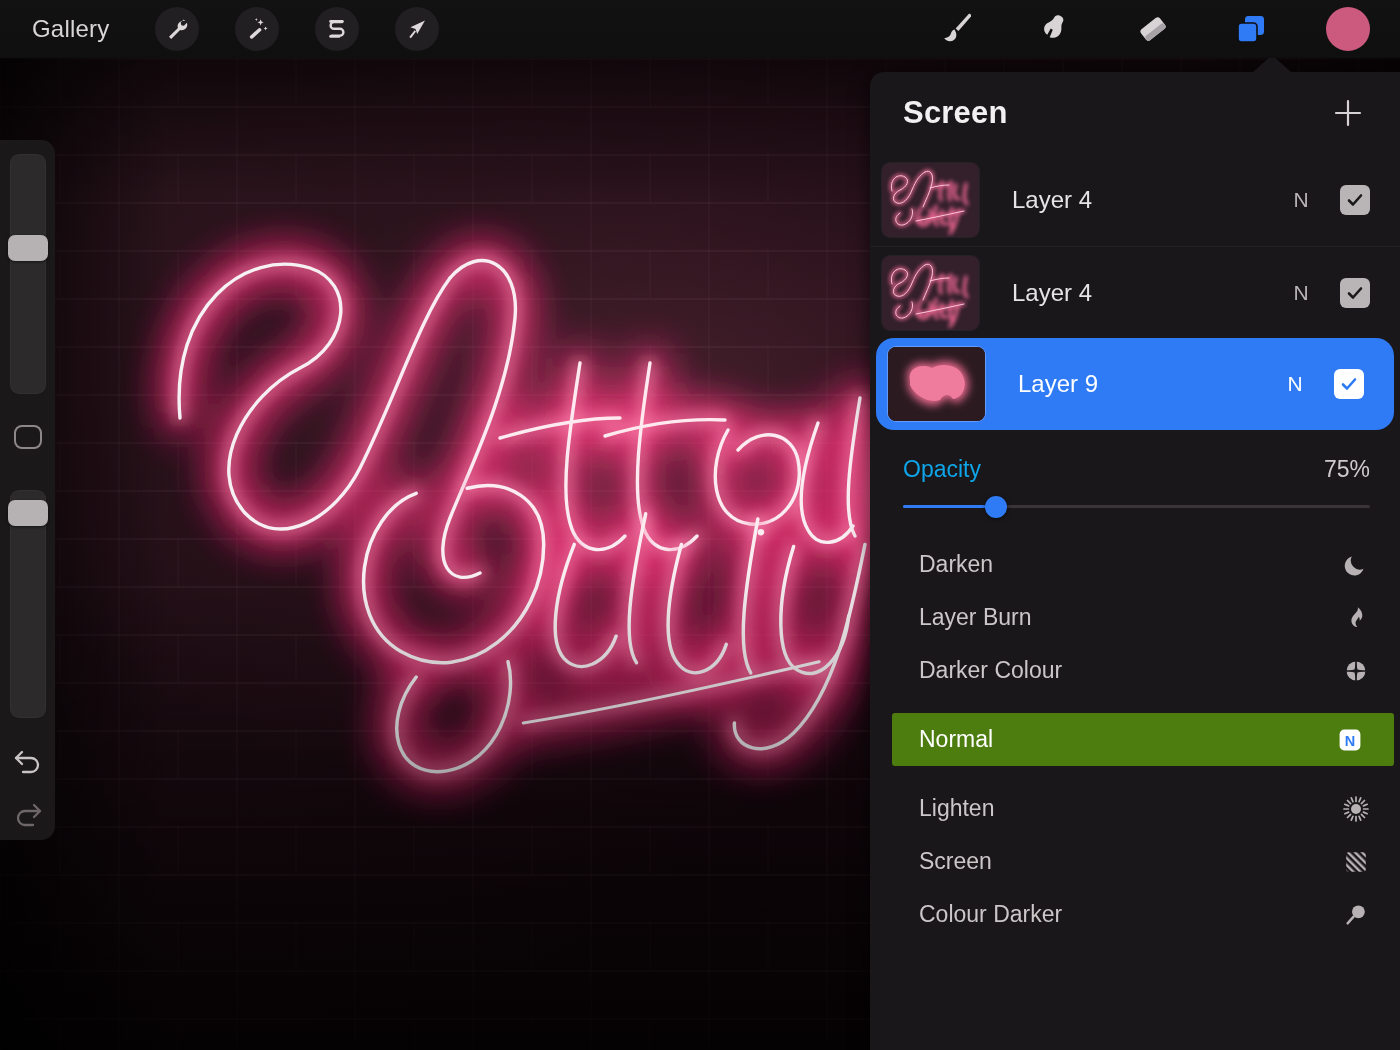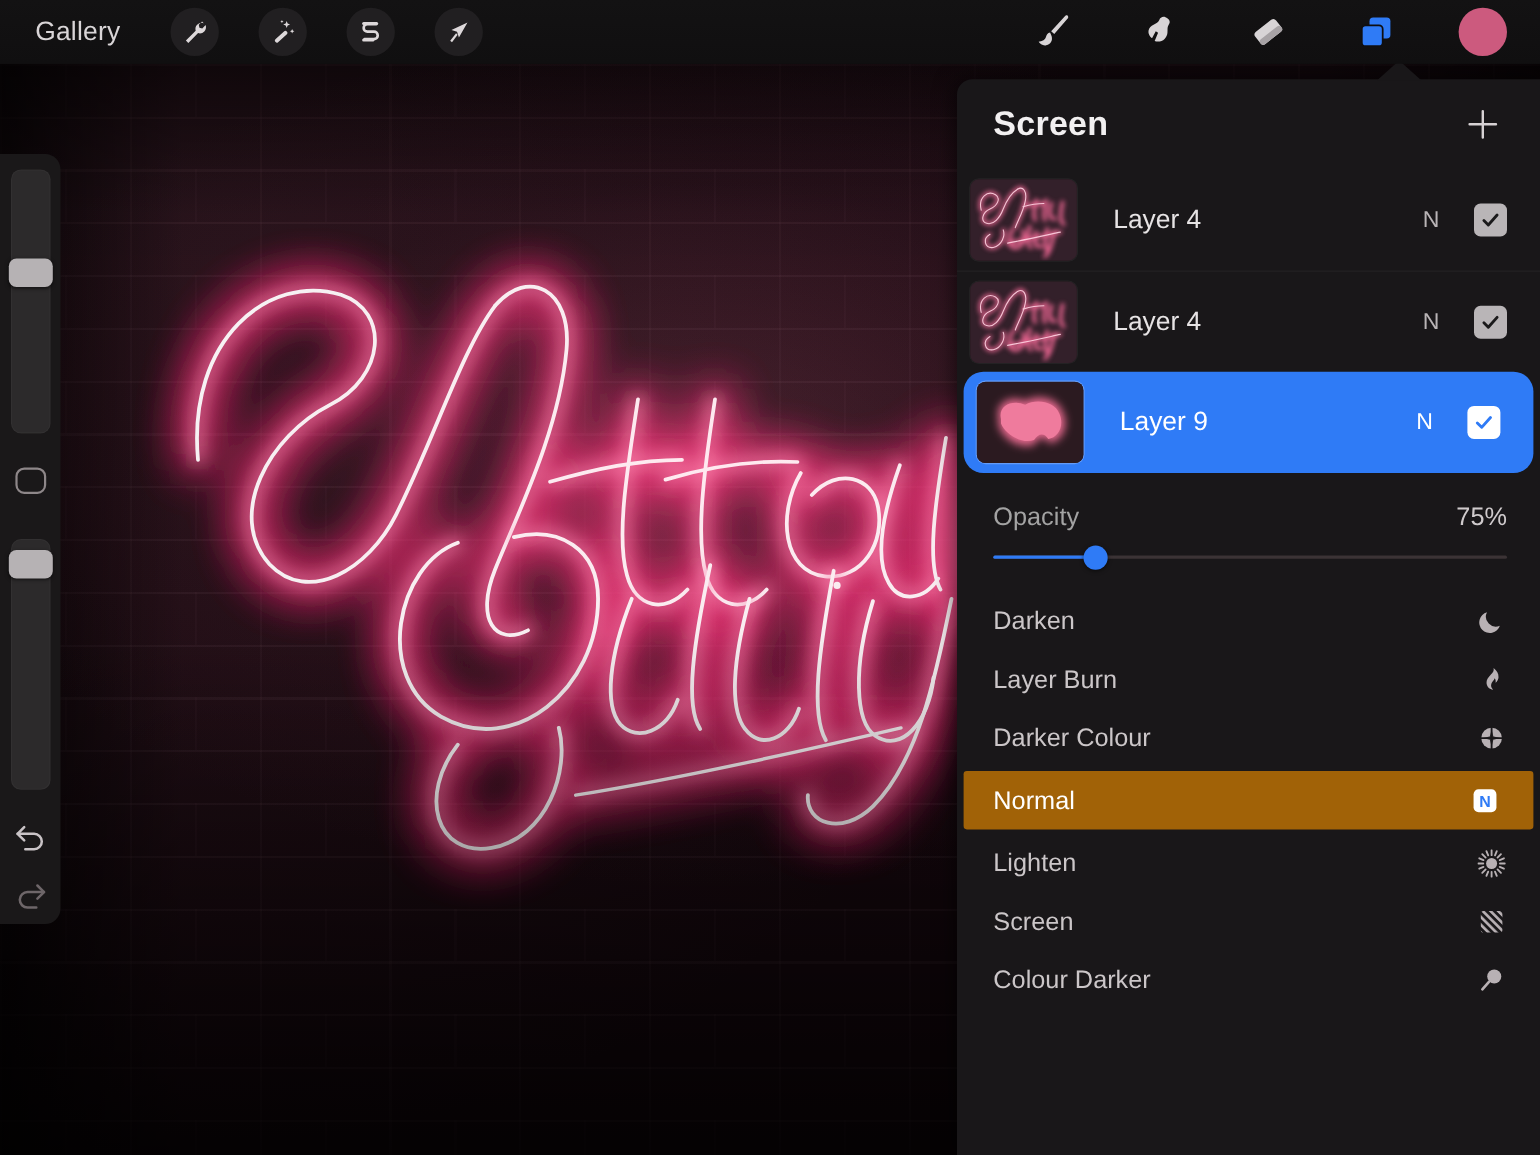--- a/index.html
+++ b/index.html
@@ -144,38 +144,38 @@
     width:30px; height:30px; border-radius:6px; background:#b9b5b7;
     margin-left:24px; margin-right:30px; display:flex; align-items:center; justify-content:center;
     cursor:pointer; flex:none;
   }
   .layer-row.selected .vis-box{ background:#ffffff; }
   .vis-box svg{ width:20px; height:20px; }
 
   
   .opacity-sec{ padding:26px 30px 4px 33px; }
   .opacity-top{ display:flex; align-items:baseline; }
-  .opacity-label{ color:#a3a3a3; font-size:23px; }
+  .opacity-label{ color:#0ea5e9; font-size:23px; }
   .opacity-value{ margin-left:auto; color:#cfcacc; font-size:23px; }
   .op-track{
     position:relative; margin-top:22px; height:3px; border-radius:2px;
     background:#3b3335; cursor:pointer;
   }
   .op-fill{ position:absolute; left:0; top:0; height:3px; border-radius:2px; background:#2f7bf6; }
   .op-knob{
     position:absolute; top:50%; width:22px; height:22px; border-radius:50%;
     background:#2f7bf6; transform:translate(-50%,-50%);
     box-shadow:0 1px 4px rgba(0,0,0,.6);
   }
 
-  .blend-list{ margin-top:26px; }
+  .blend-list{ margin-top:26px;padding-left:16px; }
   .blend-row{
     display:flex; align-items:center; height:53px; padding:0 30px 0 33px; cursor:pointer;
   }
-  .blend-row.selected{ background:#a16207; margin:4px 6px; padding-left:27px; border-radius:3px; }
+  .blend-row.selected{ background:#4d7c0f; margin:16px 6px; padding-left:27px; border-radius:3px; }
   .blend-name{ color:#cbc6c8; font-size:23px; }
   .blend-row.selected .blend-name{ color:#ffffff; }
   .blend-icon{ margin-left:auto; width:28px; height:28px; display:flex; align-items:center; justify-content:center; }
   .blend-icon svg{ width:26px; height:26px; }
 </style>
 </head>
 <body>
 
 <div id="app">
 

